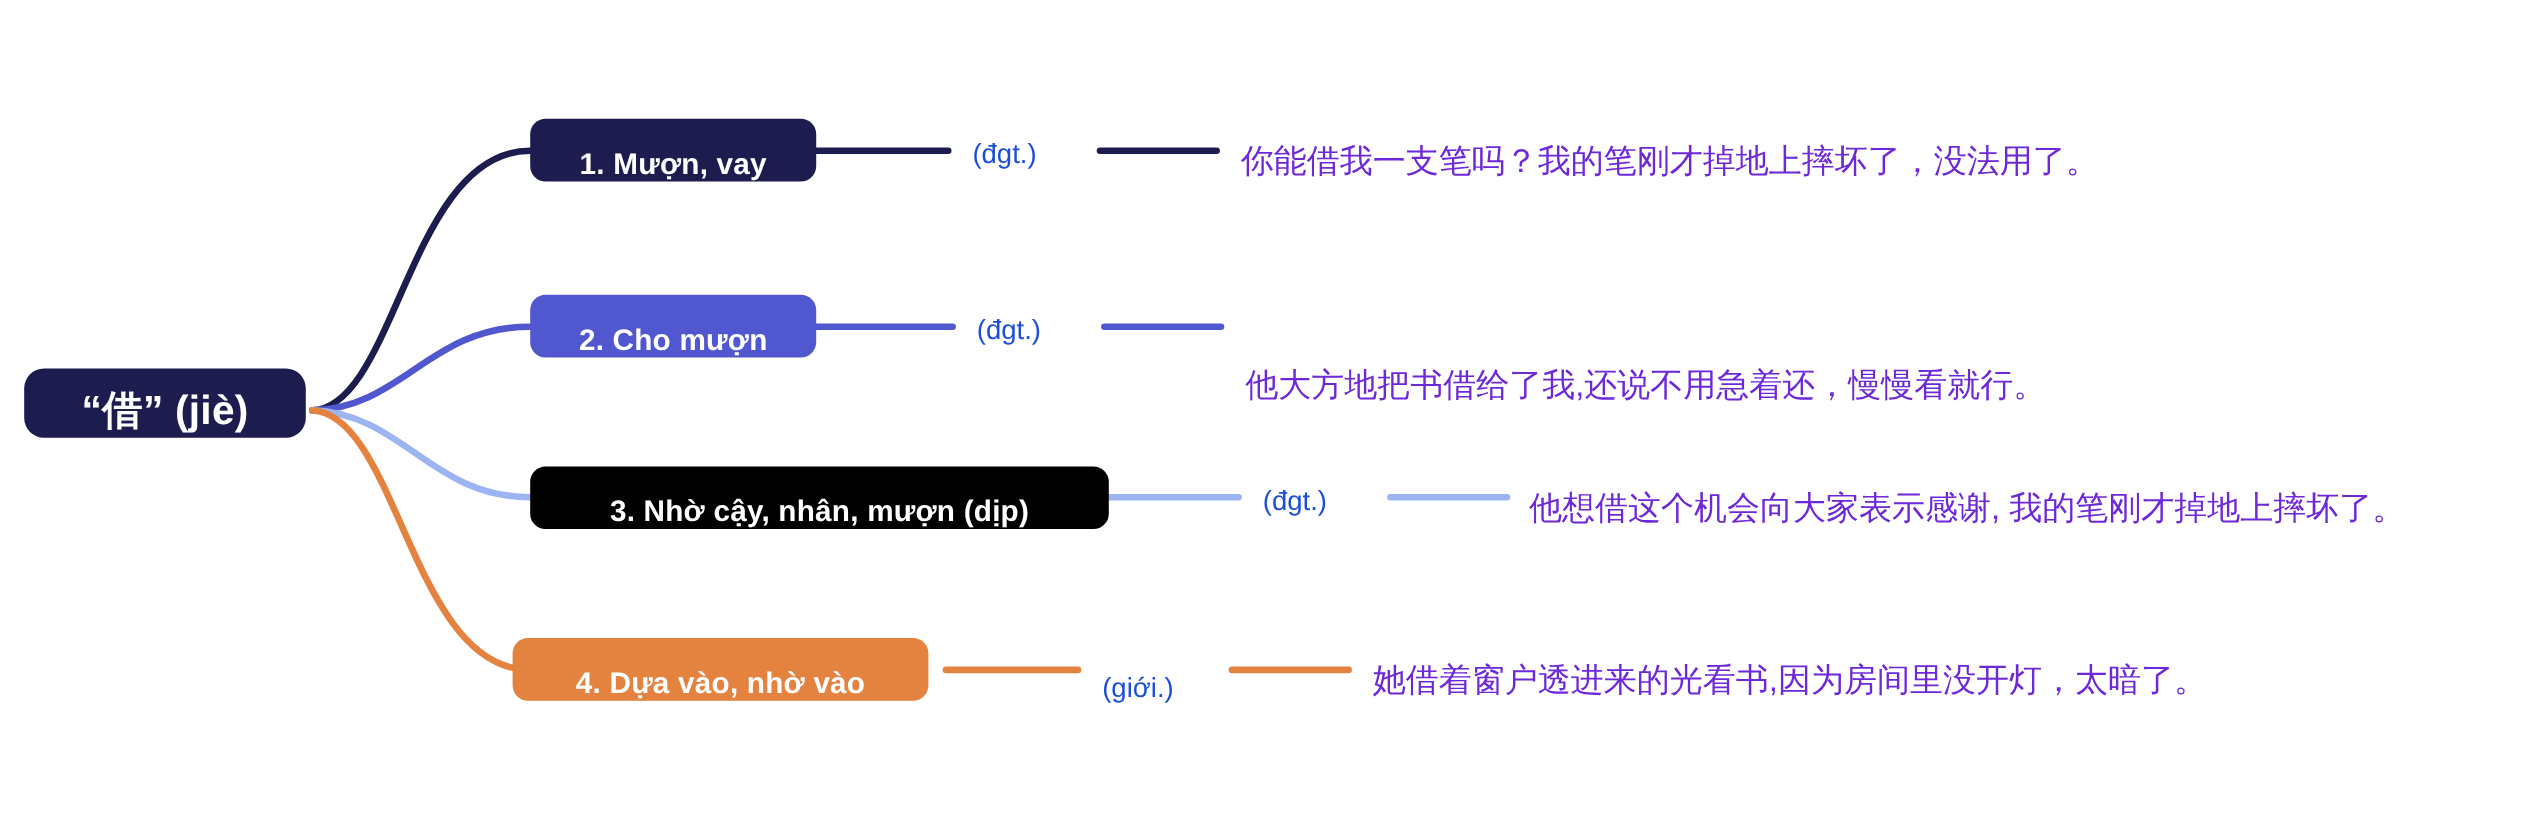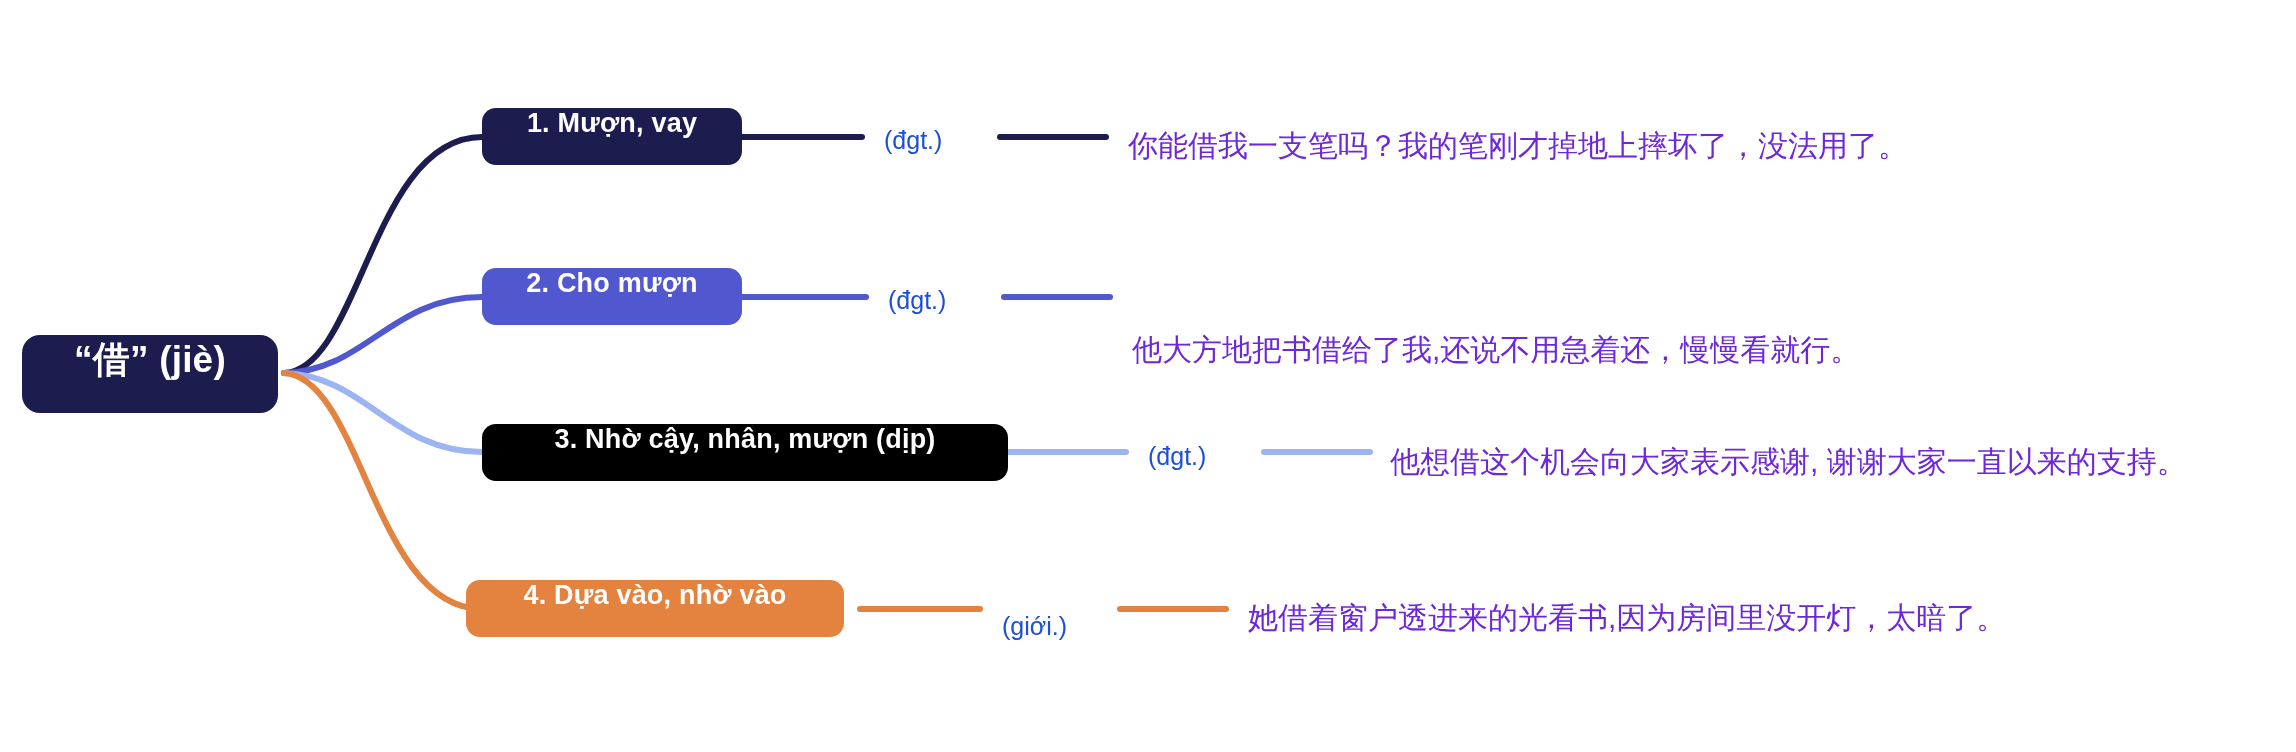--- a/index.html
+++ b/index.html
@@ -28,35 +28,35 @@
     left: 0;
     top: 0;
     width: 2296px;
     height: 752px;
     pointer-events: none;
   }
 
   .node {
     position: absolute;
     display: flex;
-    align-items: flex-start;
+    align-items: flex-end;
     justify-content: center;
     box-sizing: border-box;
     border-radius: 14px;
     color: #ffffff;
     white-space: nowrap;
     font-weight: 700;
     letter-spacing: 0.2px;
   }
 
   .node-root {
     left: 22px;
     top: 335px;
     width: 256px;
-    height: 78px;
+    height: 63px;
     border-radius: 18px;
     font-size: 37px;
   }
 
   .node-branch {
     height: 57px;
     font-size: 27px;
     padding: 0 26px;
   }
 
@@ -133,16 +133,16 @@
     <span>4. Dựa vào, nhờ vào</span>
   </div>
 
   <div class="pos-label pos-1">(đgt.)</div>
   <div class="pos-label pos-2">(đgt.)</div>
   <div class="pos-label pos-3">(đgt.)</div>
   <div class="pos-label pos-4">(giới.)</div>
 
   <div class="sentence sent-1">你能借我一支笔吗？我的笔刚才掉地上摔坏了，没法用了。</div>
   <div class="sentence sent-2">他大方地把书借给了我,还说不用急着还，慢慢看就行。</div>
-  <div class="sentence sent-3">他想借这个机会向大家表示感谢, 谢谢大家一直以来的支持。</div>
+  <div class="sentence sent-3">他想借这个机会向大家表示感谢, 我的笔刚才掉地上摔坏了。</div>
   <div class="sentence sent-4">她借着窗户透进来的光看书,因为房间里没开灯，太暗了。</div>
 
 </div>
 
 </body></html>

